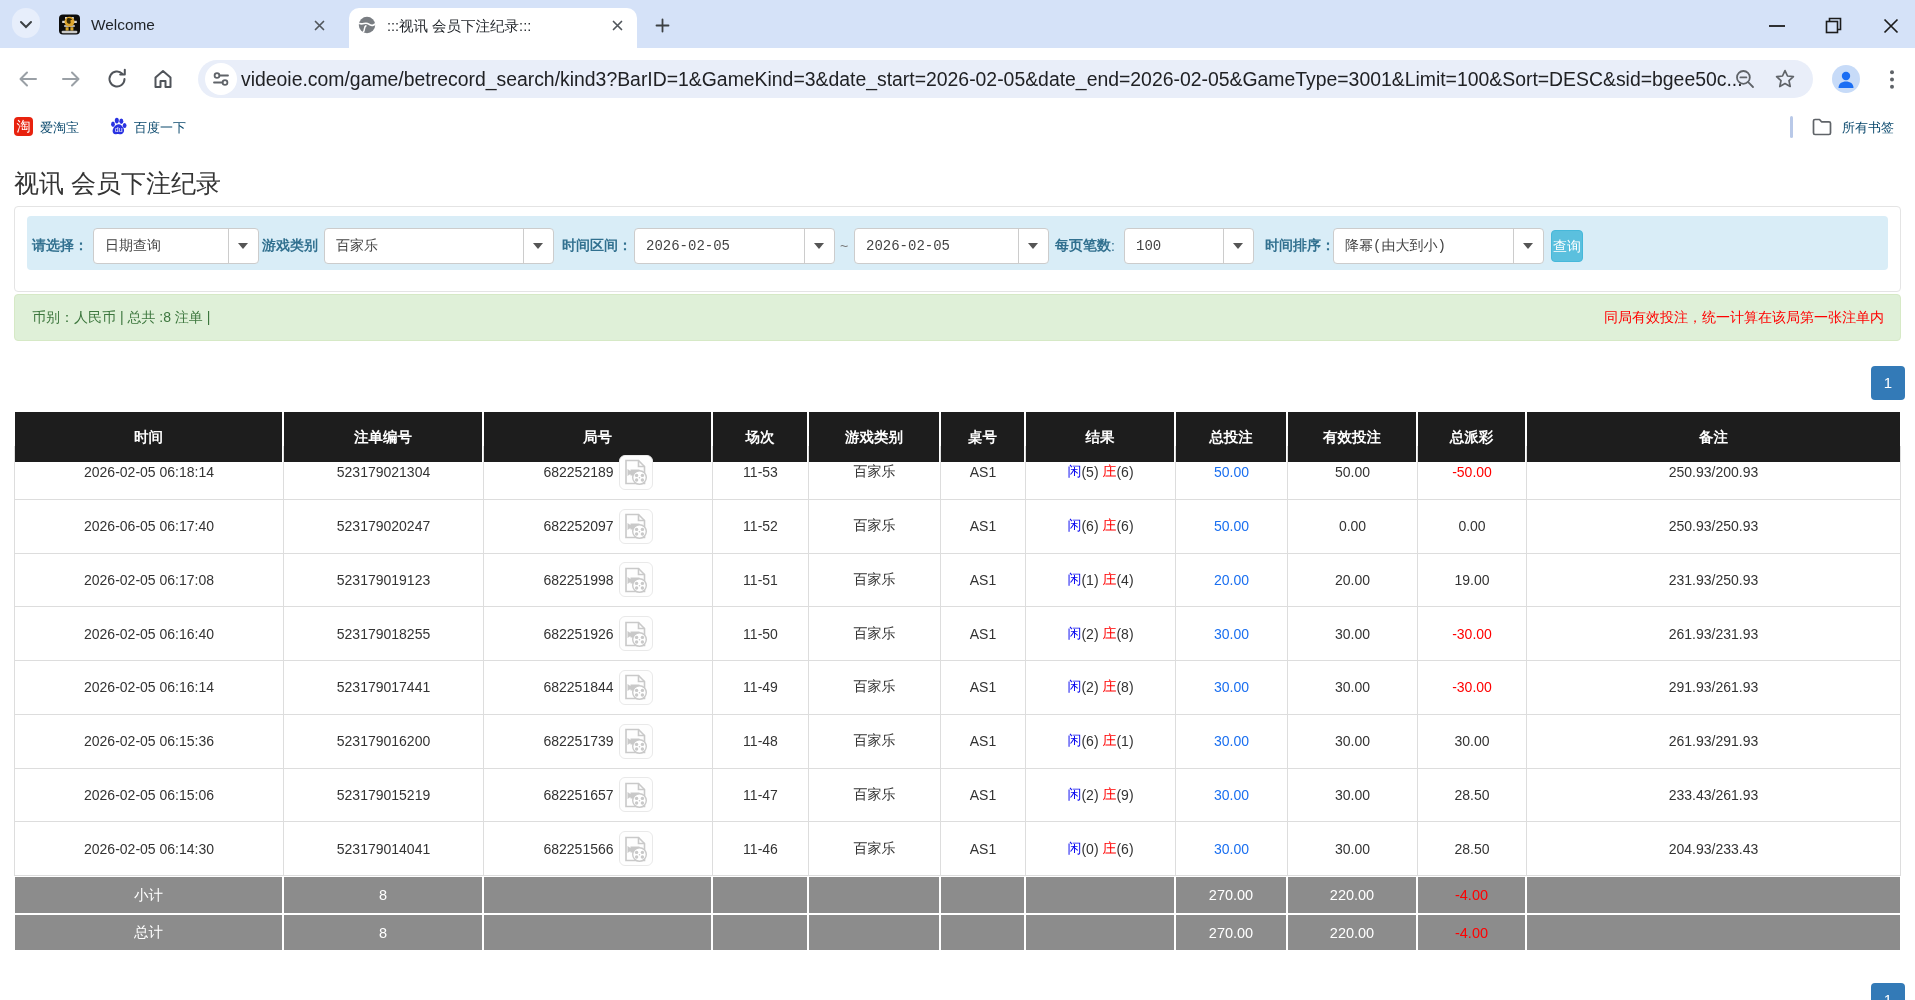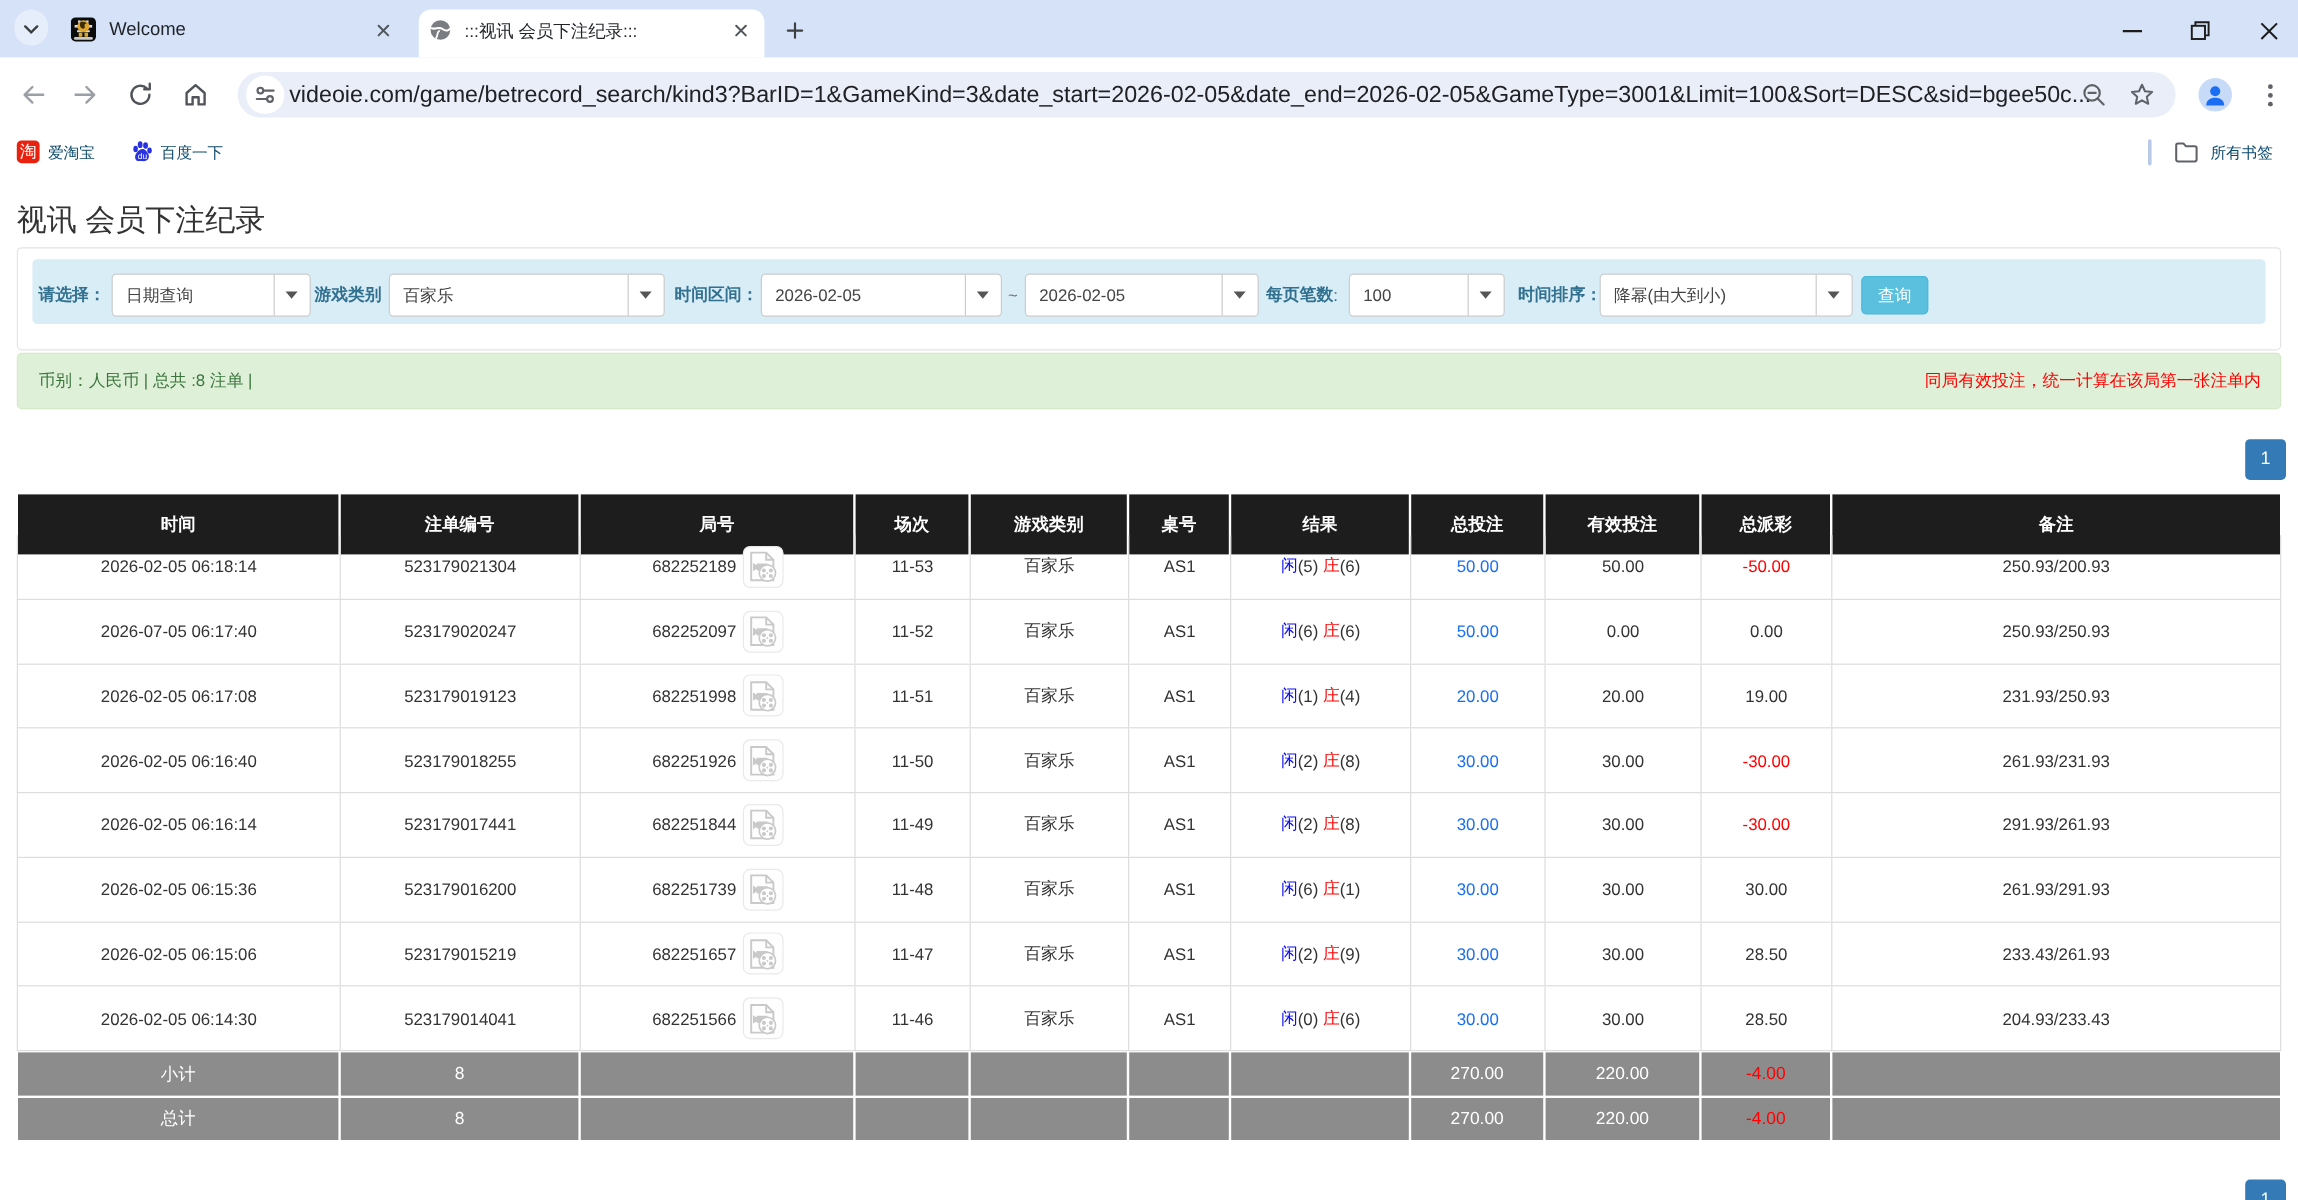--- a/index.html
+++ b/index.html
@@ -15,24 +15,24 @@
 #omnibox { position:absolute; left:198px; top:60px; width:1615px; height:38px; border-radius:19px; background:#e9eef9; }
 #urltext { position:absolute; left:241px; top:61px; height:36px; line-height:36px; font-size:19.4px; color:#202124; white-space:nowrap; }
 #bookbar { position:absolute; left:0; top:105px; width:1915px; height:43px; background:#fff; }
 .bktext { font-size:13px; color:#0c4a6e; }
 
 #pagetitle { position:absolute; left:14px; top:167px; font-size:25px; color:#333; font-weight:400; }
 #filterwrap { position:absolute; left:14px; top:206px; width:1887px; height:86px; background:#fff; border:1px solid #e4e4e4; border-radius:4px; }
 #filterbar { position:absolute; left:27px; top:216px; width:1861px; height:54px; background:#d9edf7; border-radius:4px; }
 .flabel { position:absolute; top:228px; height:36px; display:flex; align-items:center; font-size:14px; font-weight:bold; color:#31708f; white-space:nowrap; }
 .fsel { position:absolute; top:228px; height:36px; background:#fff; border:1px solid #ccc; border-radius:4px; font-size:14px; color:#444; }
-.fsel .txt { position:absolute; left:11px; top:0; height:32px; line-height:34px; white-space:nowrap; }
+.fsel .txt { position:absolute; left:11px; top:0; height:32px; line-height:34px; white-space:nowrap;font-family:Liberation Mono, monospace; }
 .fsel .arr { position:absolute; right:0; top:0; width:30px; height:34px; border-left:1px solid #ccc; }
 .fsel .arr:after { content:""; position:absolute; left:9px; top:14px; border:5px solid transparent; border-top:6px solid #555; }
-#qbtn { position:absolute; left:1551px; top:230px; width:56px; height:32px; background:#5bc0de; border:1px solid #46b8da; border-radius:4px; color:#fff; font-size:14px; text-align:center; line-height:30px; }
+#qbtn { position:absolute; left:1551px; top:230px; width:32px; height:32px; background:#5bc0de; border:1px solid #46b8da; border-radius:4px; color:#fff; font-size:14px; text-align:center; line-height:30px; }
 #alertbar { position:absolute; left:14px; top:294px; width:1887px; height:47px; background:#dff0d8; border:1px solid #d6e9c6; border-radius:4px; }
 #alertbar .lt { position:absolute; left:17px; top:0; height:45px; line-height:45px; font-size:14px; color:#3c763d; }
 #alertbar .rt { position:absolute; right:16px; top:0; height:38px; line-height:45px; font-size:14px; color:#f00; }
 .pagebtn { position:absolute; left:1871px; width:34px; height:34px; background:#337ab7; border-radius:4px; color:#fff; font-size:15px; text-align:center; line-height:34px; }
 
 .hcell { position:absolute; top:412px; height:50px; background:#1d1d1d; color:#fff; font-size:14.5px; font-weight:bold; display:flex; align-items:center; justify-content:center; }
 #tbody { position:absolute; left:14px; top:446px; width:1887px; }
 .trow { position:relative; width:1887px; height:53.75px; display:flex; border-bottom:1px solid #ddd; border-left:1px solid #ddd; }
 .trow > div { flex:none; height:100%; border-right:1px solid #ddd; display:flex; align-items:center; justify-content:center; font-size:14px; color:#333; white-space:nowrap; }
 .c1{width:269px;} .c2{width:200px;} .c3{width:229px;} .c4{width:96px;} .c5{width:132px;}
@@ -218,21 +218,21 @@
       <div class="c4">11-53</div>
       <div class="c5">百家乐</div>
       <div class="c6">AS1</div>
       <div class="c7"><span class="xian">闲</span>(5)&nbsp;<span class="zhuang">庄</span>(6)</div>
       <div class="c8 blue">50.00</div>
       <div class="c9">50.00</div>
       <div class="c10 red">-50.00</div>
       <div class="c11">250.93/200.93</div>
     </div>
     <div class="trow">
-      <div class="c1">2026-07-05 06:17:40</div>
+      <div class="c1">2026-06-05 06:17:40</div>
       <div class="c2">523179020247</div>
       <div class="c3">682252097<span class="vicon">
           <svg width="26" height="28" viewBox="0 0 26 28">
             <path d="M3 2.5 H15.5 L21.5 8.5 V25.5 H3 Z" fill="none" stroke="#c9c9c9" stroke-width="1.6"></path>
             <path d="M15.5 2.5 V8.5 H21.5" fill="none" stroke="#c9c9c9" stroke-width="1.6"></path>
             <path d="M7.5 11.5 H16.5 V17.5 H7.5 Z M7.5 13 L4.5 11 V18 L7.5 16 Z" fill="#c9c9c9"></path>
             <circle cx="16.5" cy="19.5" r="6.8" fill="#fff" stroke="#c9c9c9" stroke-width="1.4"></circle>
             <circle cx="13.6" cy="17.4" r="1.7" fill="#c9c9c9"></circle>
             <circle cx="19.4" cy="17.4" r="1.7" fill="#c9c9c9"></circle>
             <circle cx="13.6" cy="22" r="1.7" fill="#c9c9c9"></circle>

